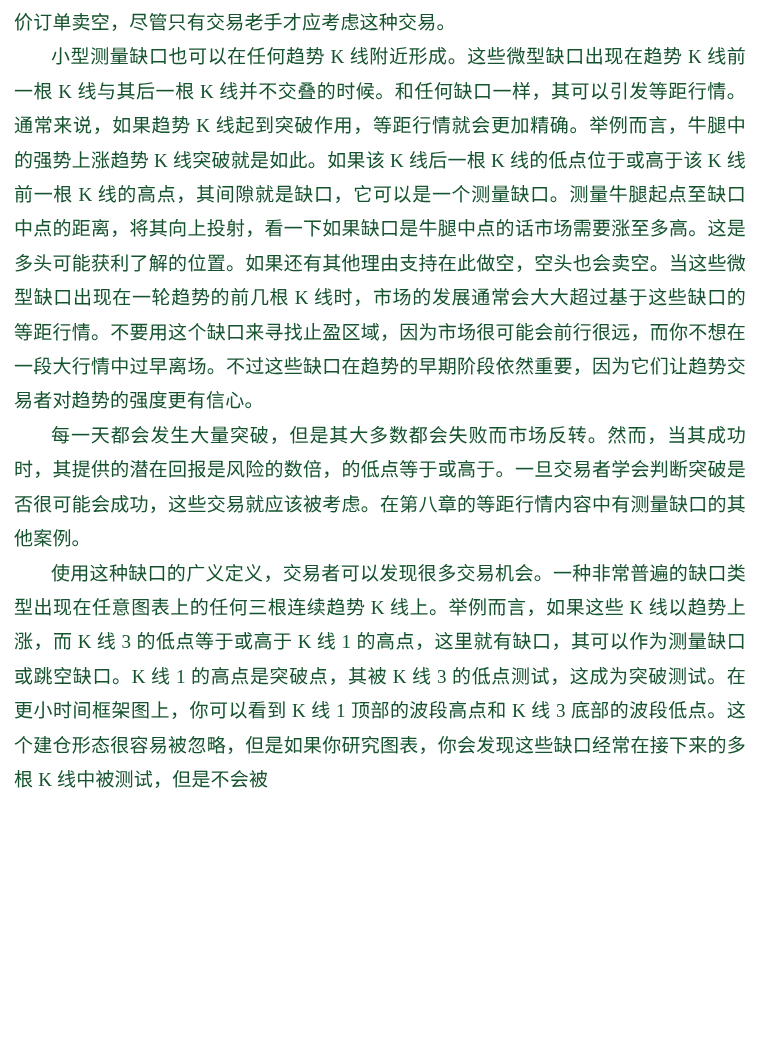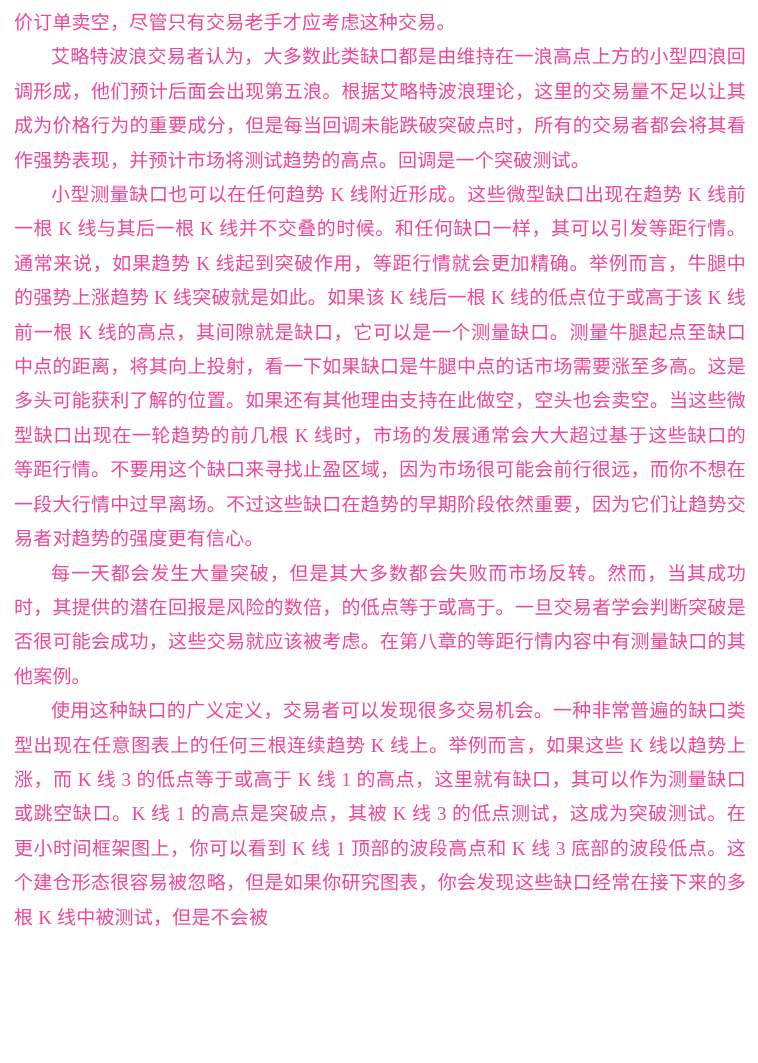--- a/index.html
+++ b/index.html
@@ -29,19 +29,18 @@
     padding: 0;
     text-indent: 0;
   }
   .para.indent {
     text-indent: 37px;
   }
 </style>
 </head>
 <body style="background: rgb(255, 255, 255);">
 
-<div class="page" style="color: #ec4899;">
+<div class="page" style="color: #14532d;">
   <p class="para">价订单卖空，尽管只有交易老手才应考虑这种交易。</p>
-  <p class="para indent">艾略特波浪交易者认为，大多数此类缺口都是由维持在一浪高点上方的小型四浪回调形成，他们预计后面会出现第五浪。根据艾略特波浪理论，这里的交易量不足以让其成为价格行为的重要成分，但是每当回调未能跌破突破点时，所有的交易者都会将其看作强势表现，并预计市场将测试趋势的高点。回调是一个突破测试。</p>
   <p class="para indent">小型测量缺口也可以在任何趋势 K 线附近形成。这些微型缺口出现在趋势 K 线前一根 K 线与其后一根 K 线并不交叠的时候。和任何缺口一样，其可以引发等距行情。通常来说，如果趋势 K 线起到突破作用，等距行情就会更加精确。举例而言，牛腿中的强势上涨趋势 K 线突破就是如此。如果该 K 线后一根 K 线的低点位于或高于该 K 线前一根 K 线的高点，其间隙就是缺口，它可以是一个测量缺口。测量牛腿起点至缺口中点的距离，将其向上投射，看一下如果缺口是牛腿中点的话市场需要涨至多高。这是多头可能获利了解的位置。如果还有其他理由支持在此做空，空头也会卖空。当这些微型缺口出现在一轮趋势的前几根 K 线时，市场的发展通常会大大超过基于这些缺口的等距行情。不要用这个缺口来寻找止盈区域，因为市场很可能会前行很远，而你不想在一段大行情中过早离场。不过这些缺口在趋势的早期阶段依然重要，因为它们让趋势交易者对趋势的强度更有信心。</p>
   <p class="para indent">每一天都会发生大量突破，但是其大多数都会失败而市场反转。然而，当其成功时，其提供的潜在回报是风险的数倍，的低点等于或高于。一旦交易者学会判断突破是否很可能会成功，这些交易就应该被考虑。在第八章的等距行情内容中有测量缺口的其他案例。</p>
   <p class="para indent">使用这种缺口的广义定义，交易者可以发现很多交易机会。一种非常普遍的缺口类型出现在任意图表上的任何三根连续趋势 K 线上。举例而言，如果这些 K 线以趋势上涨，而 K 线 3 的低点等于或高于 K 线 1 的高点，这里就有缺口，其可以作为测量缺口或跳空缺口。K 线 1 的高点是突破点，其被 K 线 3 的低点测试，这成为突破测试。在更小时间框架图上，你可以看到 K 线 1 顶部的波段高点和 K 线 3 底部的波段低点。这个建仓形态很容易被忽略，但是如果你研究图表，你会发现这些缺口经常在接下来的多根 K 线中被测试，但是不会被</p>
 </div>
 
 </body></html>

